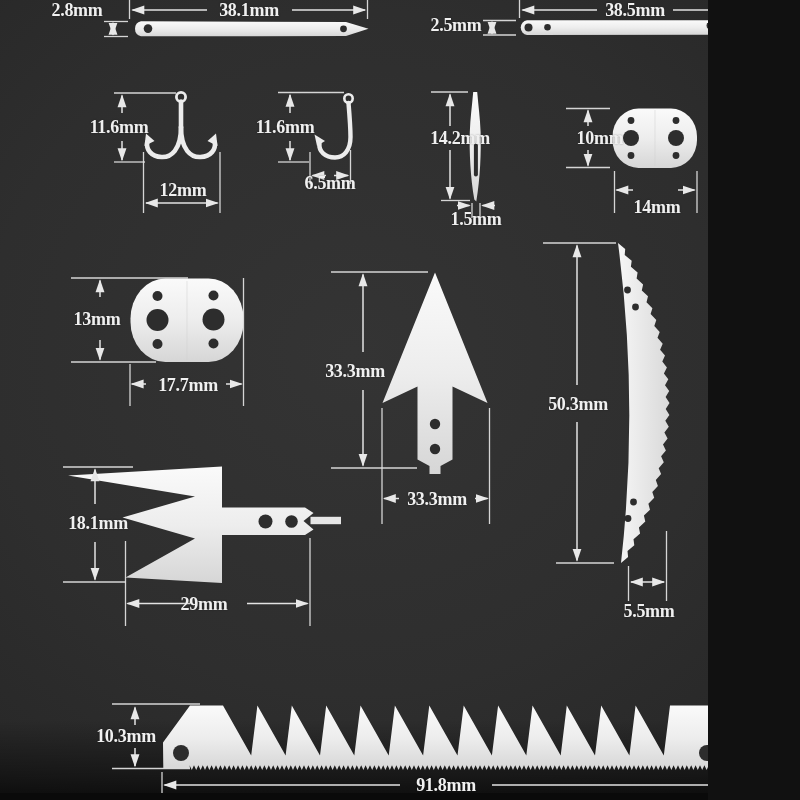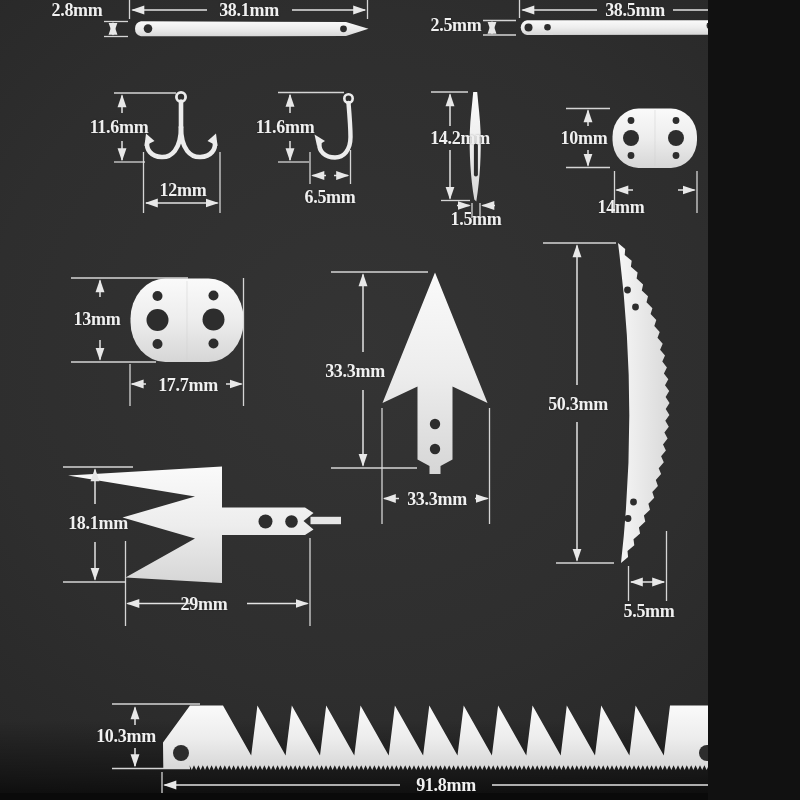--- a/index.html
+++ b/index.html
@@ -230,25 +230,25 @@
   </g>
 </svg>
 
 <div class="dim" style="left:249px;top:10px">38.1mm</div>
 <div class="dim" style="left:77px;top:10px">2.8mm</div>
 <div class="dim" style="left:635px;top:10px">38.5mm</div>
 <div class="dim" style="left:456px;top:25px">2.5mm</div>
 <div class="dim" style="left:119px;top:127px">11.6mm</div>
 <div class="dim" style="left:183px;top:190px">12mm</div>
 <div class="dim" style="left:285px;top:127px">11.6mm</div>
-<div class="dim" style="left:330px;top:197px">6.5mm</div>
+<div class="dim" style="left:330px;top:183px">6.5mm</div>
 <div class="dim" style="left:460px;top:138px">14.2mm</div>
 <div class="dim" style="left:476px;top:219px">1.5mm</div>
-<div class="dim" style="left:584px;top:138px">10mm</div>
-<div class="dim" style="left:621px;top:207px">14mm</div>
+<div class="dim" style="left:600px;top:138px">10mm</div>
+<div class="dim" style="left:657px;top:207px">14mm</div>
 <div class="dim" style="left:97px;top:319px">13mm</div>
 <div class="dim" style="left:188px;top:385px">17.7mm</div>
 <div class="dim" style="left:355px;top:371px">33.3mm</div>
 <div class="dim" style="left:437px;top:499px">33.3mm</div>
 <div class="dim" style="left:578px;top:404px">50.3mm</div>
 <div class="dim" style="left:649px;top:611px">5.5mm</div>
 <div class="dim" style="left:98px;top:523px">18.1mm</div>
 <div class="dim" style="left:204px;top:604px">29mm</div>
 <div class="dim" style="left:126px;top:736px">10.3mm</div>
 <div class="dim" style="left:446px;top:785px">91.8mm</div>

